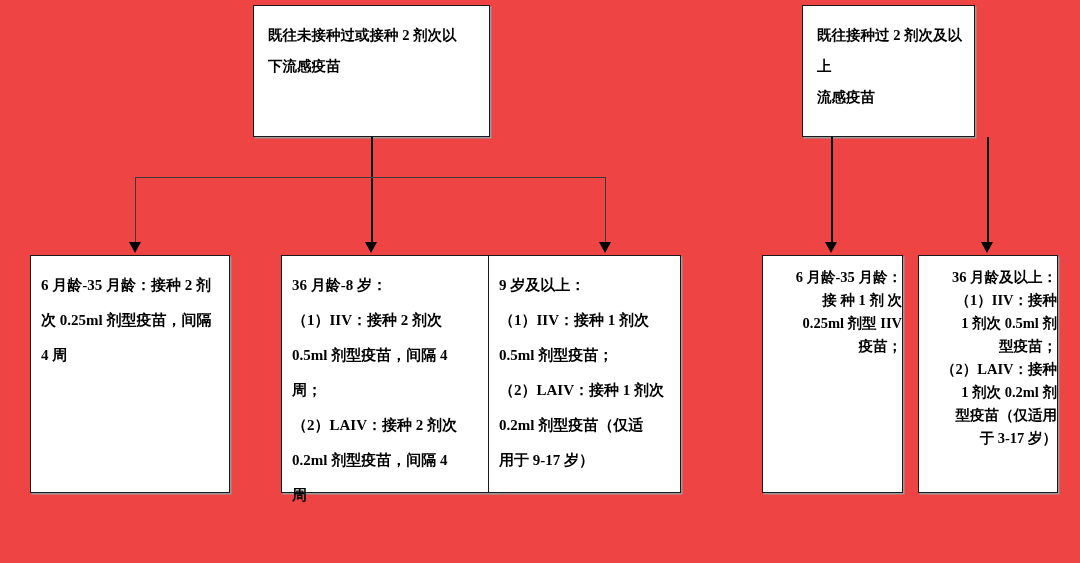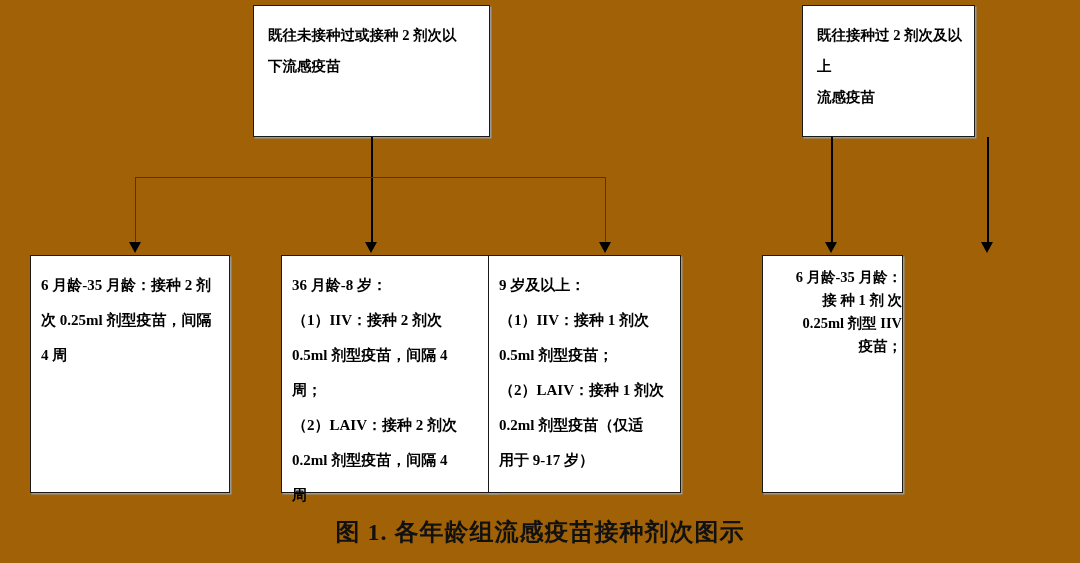--- a/index.html
+++ b/index.html
@@ -8,21 +8,21 @@
     background: #ffffff;
   }
   body {
     font-family: "Liberation Serif", "DejaVu Serif", serif;
     color: #000000;
   }
   #canvas {
     position: relative;
     width: 1080px;
     height: 563px;
-    background: #a16207;
+    background: #ef4444;
     overflow: hidden;
   }
 
   
   .node {
     position: absolute;
     box-sizing: border-box;
     border: 1.6px solid #1a1a1a;
     background: #ffffff;
     box-shadow: 1.5px 1.5px 0 0 #9a9a9a;
@@ -143,16 +143,25 @@
   <div class="arrow-head" style="left:825px; top:242px;"></div>
   <div class="arrow-head" style="left:981px; top:242px;"></div>
 
   <div class="node leaf-node narrow" style="left:762px; top:255px; width:141px; height:238px;">
     <div class="node-text">6 月龄-35 月龄：
 接 种 1 剂 次
 0.25ml 剂型 IIV
 疫苗；</div>
   </div>
 
+  <div class="node leaf-node narrow" style="left:918px; top:255px; width:140px; height:238px;">
+    <div class="node-text">36 月龄及以上：
+（1）IIV：接种
+1 剂次 0.5ml 剂
+型疫苗；
+（2）LAIV：接种
+1 剂次 0.2ml 剂
+型疫苗（仅适用
+于 3-17 岁）</div>
+  </div>
 
-  <div id="caption">图 1. 各年龄组流感疫苗接种剂次图示</div>
 
 </div>
 
 </body></html>

